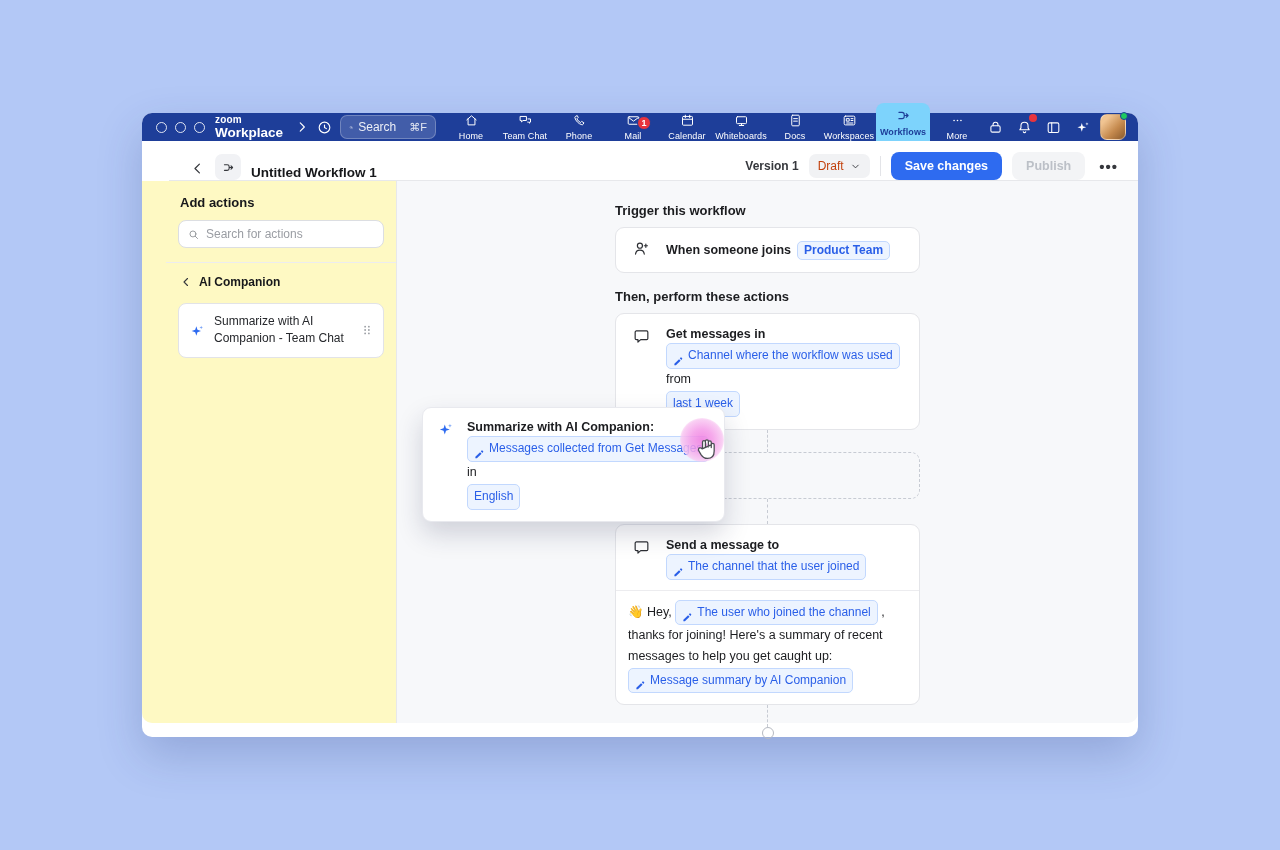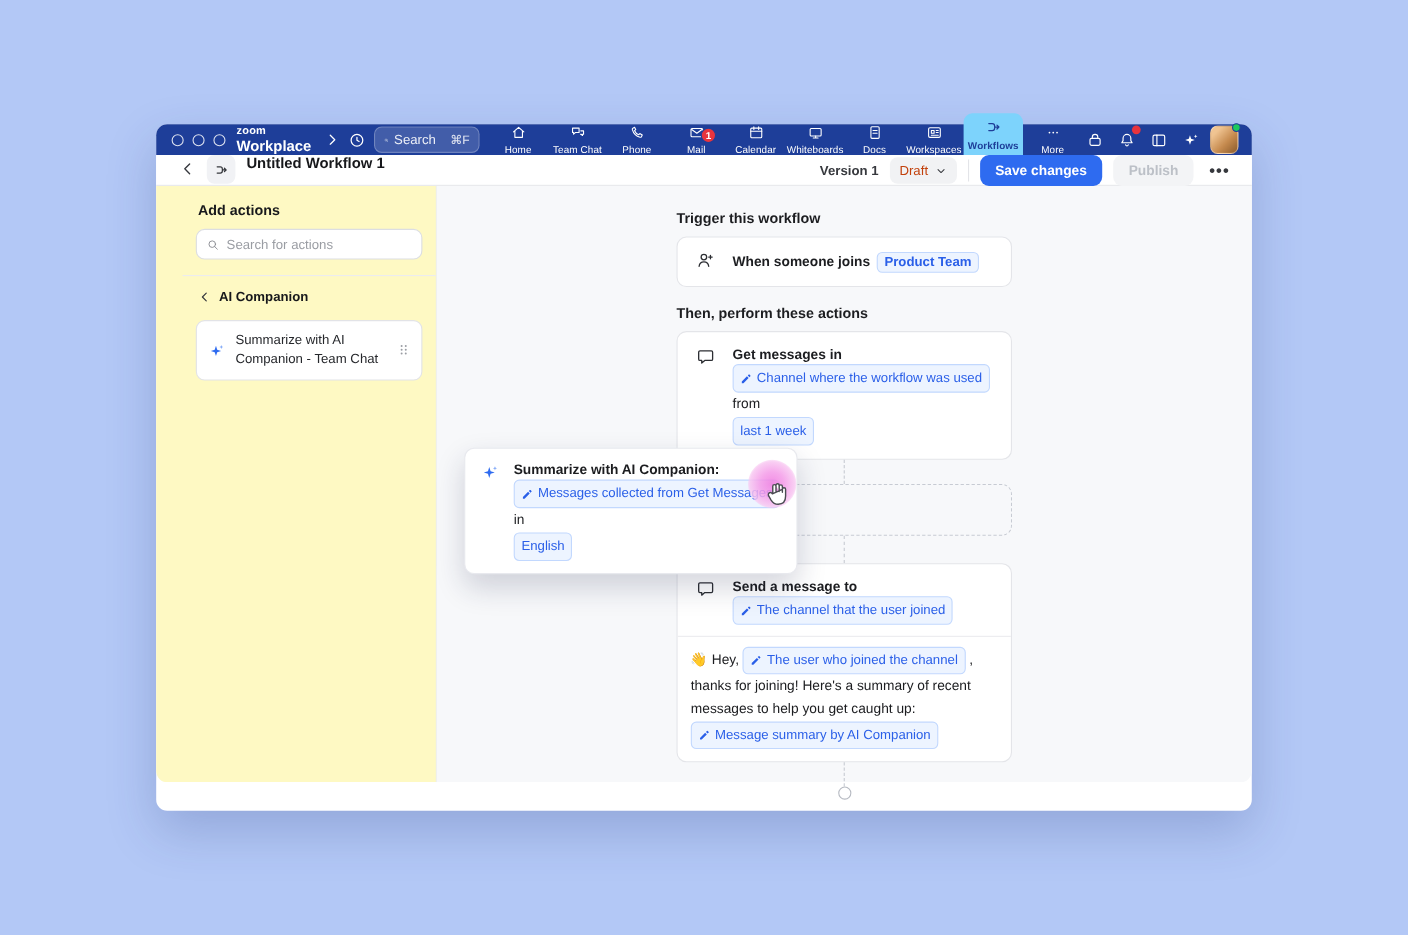--- a/index.html
+++ b/index.html
@@ -36,21 +36,21 @@
   .nav-right { display:flex; align-items:center; gap:7px; margin-left:auto; margin-right:12px; }
   .nav-right .tool { position:relative; width:22px; height:22px; display:flex; align-items:center; justify-content:center; }
   .nav-right svg { stroke:#fff; fill:none; stroke-width:1.5; stroke-linecap:round; stroke-linejoin:round; }
   .reddot { position:absolute; top:-2px; right:-2px; width:8px; height:8px; border-radius:50%; background:#e8343d; }
   .avatar { position:relative; width:26px; height:26px; border-radius:7px;
     background:linear-gradient(135deg,#f0c492 20%,#c58a4e 60%,#8a5a2b); border:1.5px solid rgba(255,255,255,.35); }
   .greendot { position:absolute; top:-3px; right:-3px; width:8px; height:8px; border-radius:50%;
     background:#1ec a55f; background:#1eca5f; border:1.5px solid #1e3e99; }
 
   
-  .wf-header { height:28px; background:#fff; border-bottom:1px solid #e7e8eb; display:flex; align-items:flex-start; padding:0 16px; }
+  .wf-header { height:40px; background:#fff; border-bottom:1px solid #e7e8eb; display:flex; align-items:flex-end; padding:0 16px;margin-left:27px; }
   .back-btn { width:24px; height:24px; display:flex; align-items:center; justify-content:center; }
   .wf-title-ico { width:26px; height:26px; background:#f1f2f5; border-radius:7px; display:flex;
     align-items:center; justify-content:center; margin:0 10px 0 6px; }
   .wf-title { font-size:13.5px; font-weight:700; color:#17181b; }
   .hdr-right { margin-left:auto; display:flex; align-items:center; gap:10px; }
   .version { font-size:12px; font-weight:700; color:#36383d; }
   .draft-pill { display:flex; align-items:center; gap:6px; background:#f1f2f4; border-radius:7px;
     height:24px; padding:0 9px; font-size:12px; color:#c2410c; }
   .hdr-divider { width:1px; height:20px; background:#e3e4e8; }
   .btn-save { background:#2e6bf0; color:#fff; font-size:12.5px; font-weight:600; border:none;
@@ -76,21 +76,21 @@
 
   .canvas { flex:1; position:relative; padding-top:22px; }
   .flow-col { width:305px; margin:0 auto; }
   .flow-heading { font-size:13px; font-weight:700; color:#1c1d20; margin-bottom:9px; }
   .node { background:#fff; border:1px solid #e4e5e9; border-radius:9px; }
   .node-row { display:flex; gap:15px; padding:12px 16px; }
   .node-ico { flex:0 0 auto; margin-top:1px; }
   .node-ico svg { stroke:#2c2e33; fill:none; stroke-width:1.5; stroke-linecap:round; stroke-linejoin:round; }
   .node-title { font-size:12.5px; font-weight:700; color:#1c1d20; line-height:1.35; }
   .node-body { font-size:12.5px; color:#1c1d20; line-height:1.75; }
-  .pill { display:inline-flex; align-items:center; gap:4px; background:#edf4ff; border:1px solid #c2d8fe;
+  .pill { display:inline-flex; align-items:flex-end; gap:4px; background:#edf4ff; border:1px solid #c2d8fe;
     border-radius:5px; padding:1px 6px 2px; color:#2a5fe8; font-size:12px; white-space:nowrap; vertical-align:middle; }
   .pill svg { flex:0 0 auto; }
   .trigger-node { height:46px; display:flex; align-items:center; gap:15px; padding:0 16px; margin-bottom:16px; }
   .trigger-text { font-size:12.5px; font-weight:700; color:#1c1d20; display:flex; align-items:center; gap:6px; }
   .connector { width:0; border-left:1.6px dashed #c7cbd3; margin:0 auto; }
   .dropzone { height:47px; border:1.6px dashed #c7cbd3; border-radius:9px; background:transparent; }
   .send-divider { border-top:1px solid #ececef; }
   .send-body { padding:9px 12px 11px; font-size:12.5px; color:#1c1d20; line-height:1.7; }
   .endpoint { width:12px; height:12px; border:1.6px solid #b6bac2; border-radius:50%; margin:0 auto; }
 

